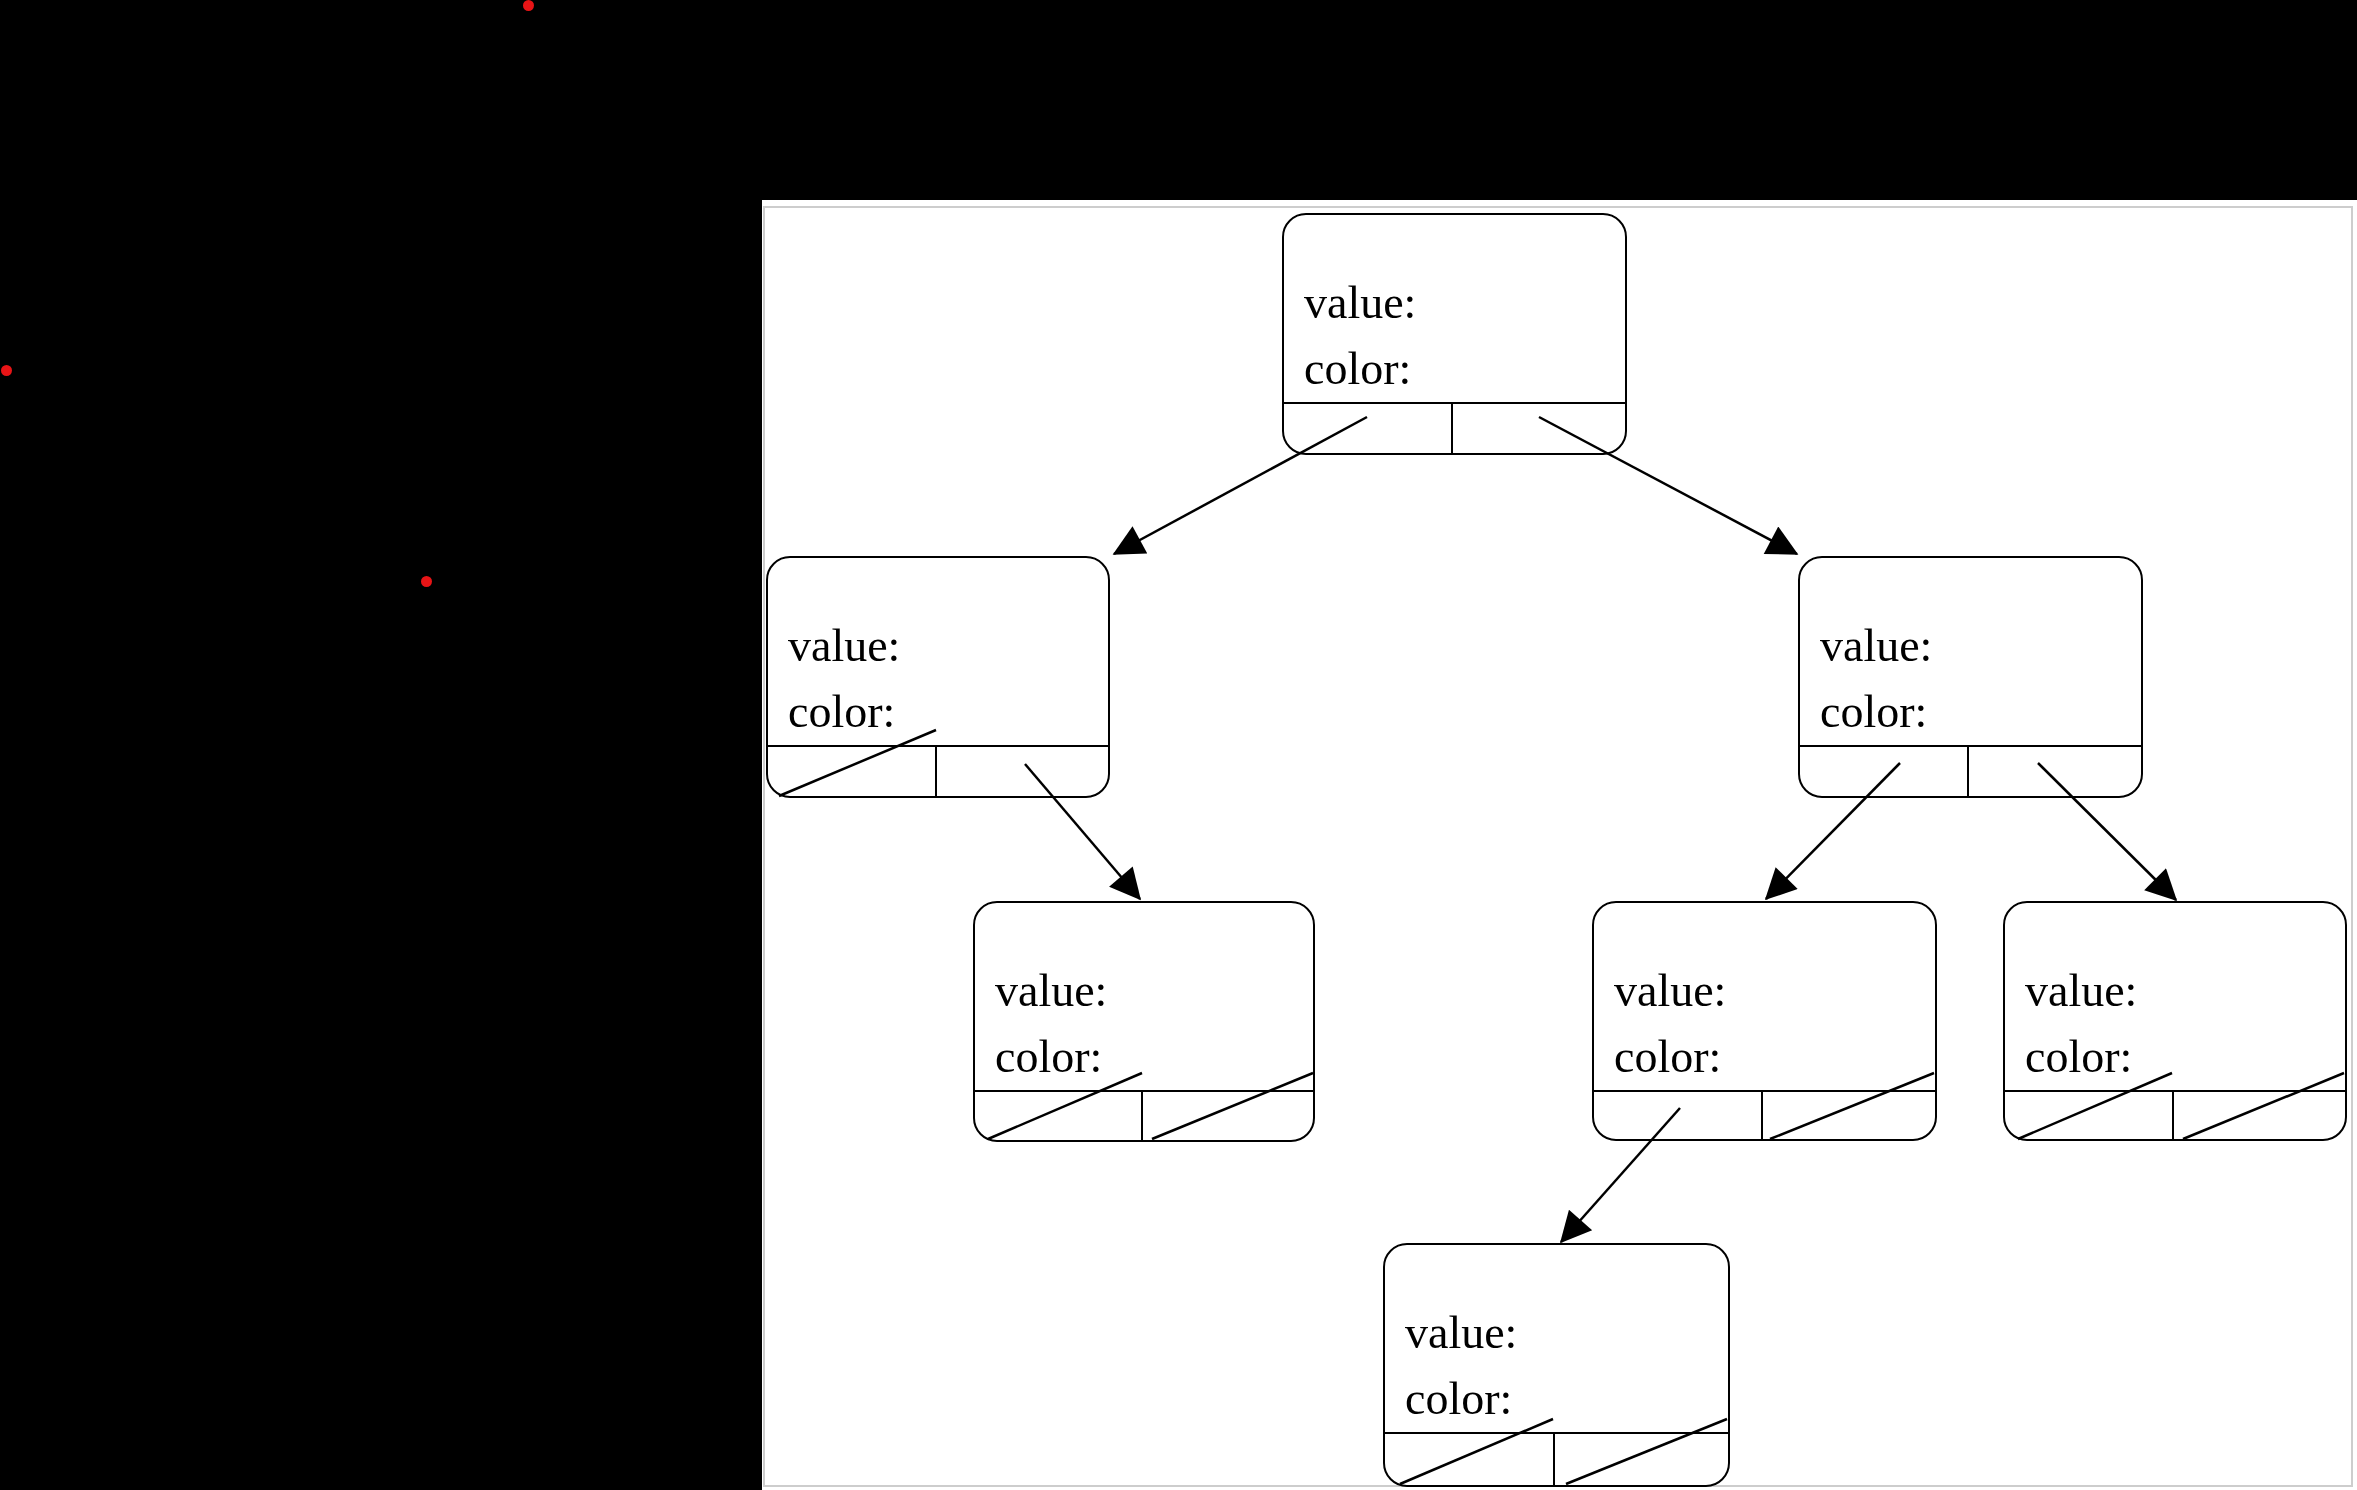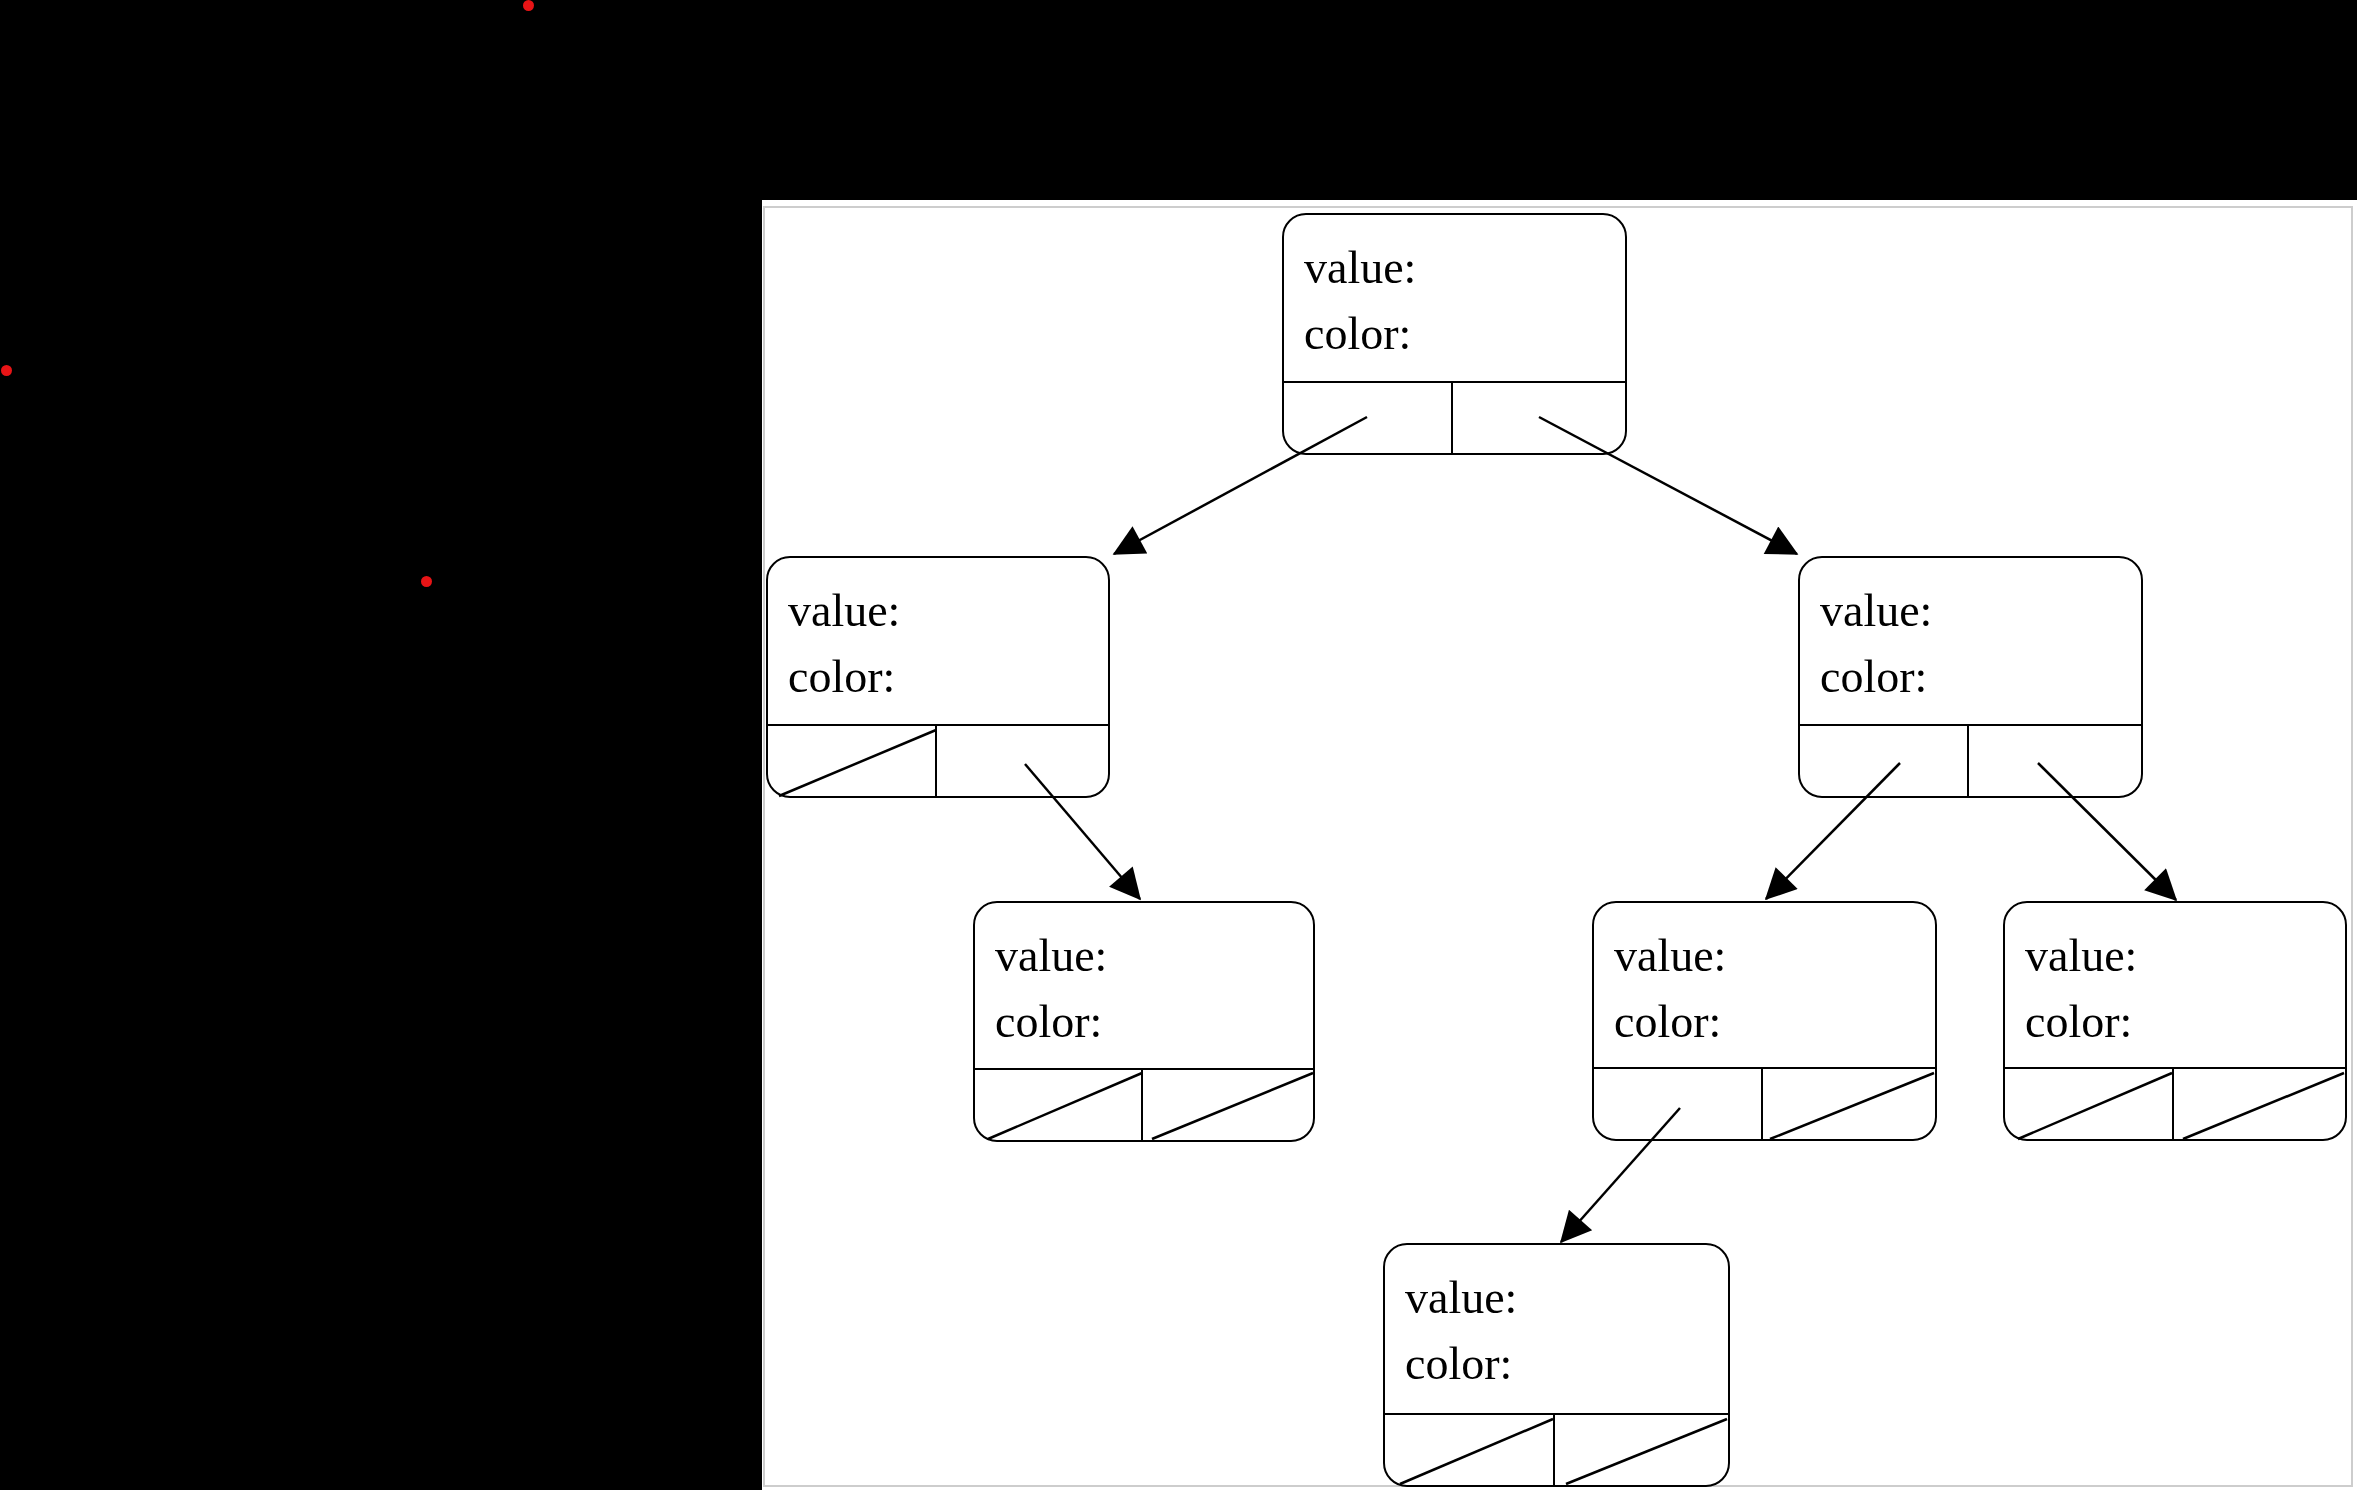--- a/index.html
+++ b/index.html
@@ -3,21 +3,21 @@
 <meta charset="utf-8">
 <style>
   html,body{margin:0;padding:0;width:2357px;height:1490px;background:#000;overflow:hidden;
     font-family:"Liberation Serif", serif;}
   .page{position:absolute;left:762px;top:200px;width:1595px;height:1290px;background:#fff;}
   .page-inner-border{position:absolute;left:1px;top:6px;right:4px;bottom:3px;
     border:2px solid #cdcdcd;pointer-events:none;}
   .red-dot{position:absolute;width:11px;height:11px;border-radius:50%;background:#e81416;}
   .node{position:absolute;border:2.5px solid #000;border-radius:24px;background:#fff;
     display:flex;flex-direction:column;overflow:hidden;box-sizing:border-box;}
-  .node-labels{flex:1;padding:20px 0 0 20px;font-size:46px;line-height:66px;color:#000;}
+  .node-labels{flex:1;padding:20px 0 0 20px;font-size:46px;line-height:66px;color:#000;margin-top:35px;}
   .node-labels span{display:block;}
   .node-cells{height:70px;border-top:2.5px solid #000;display:flex;}
   .cell{box-sizing:border-box;height:100%;}
   .cell.left{width:49.6%;border-right:2.5px solid #000;}
   .cell.right{flex:1;}
   svg.overlay{position:absolute;left:0;top:0;width:2357px;height:1490px;pointer-events:none;}
   svg.overlay line{stroke:#000;stroke-width:2.5px;}
 </style>
 </head>
 <body>

